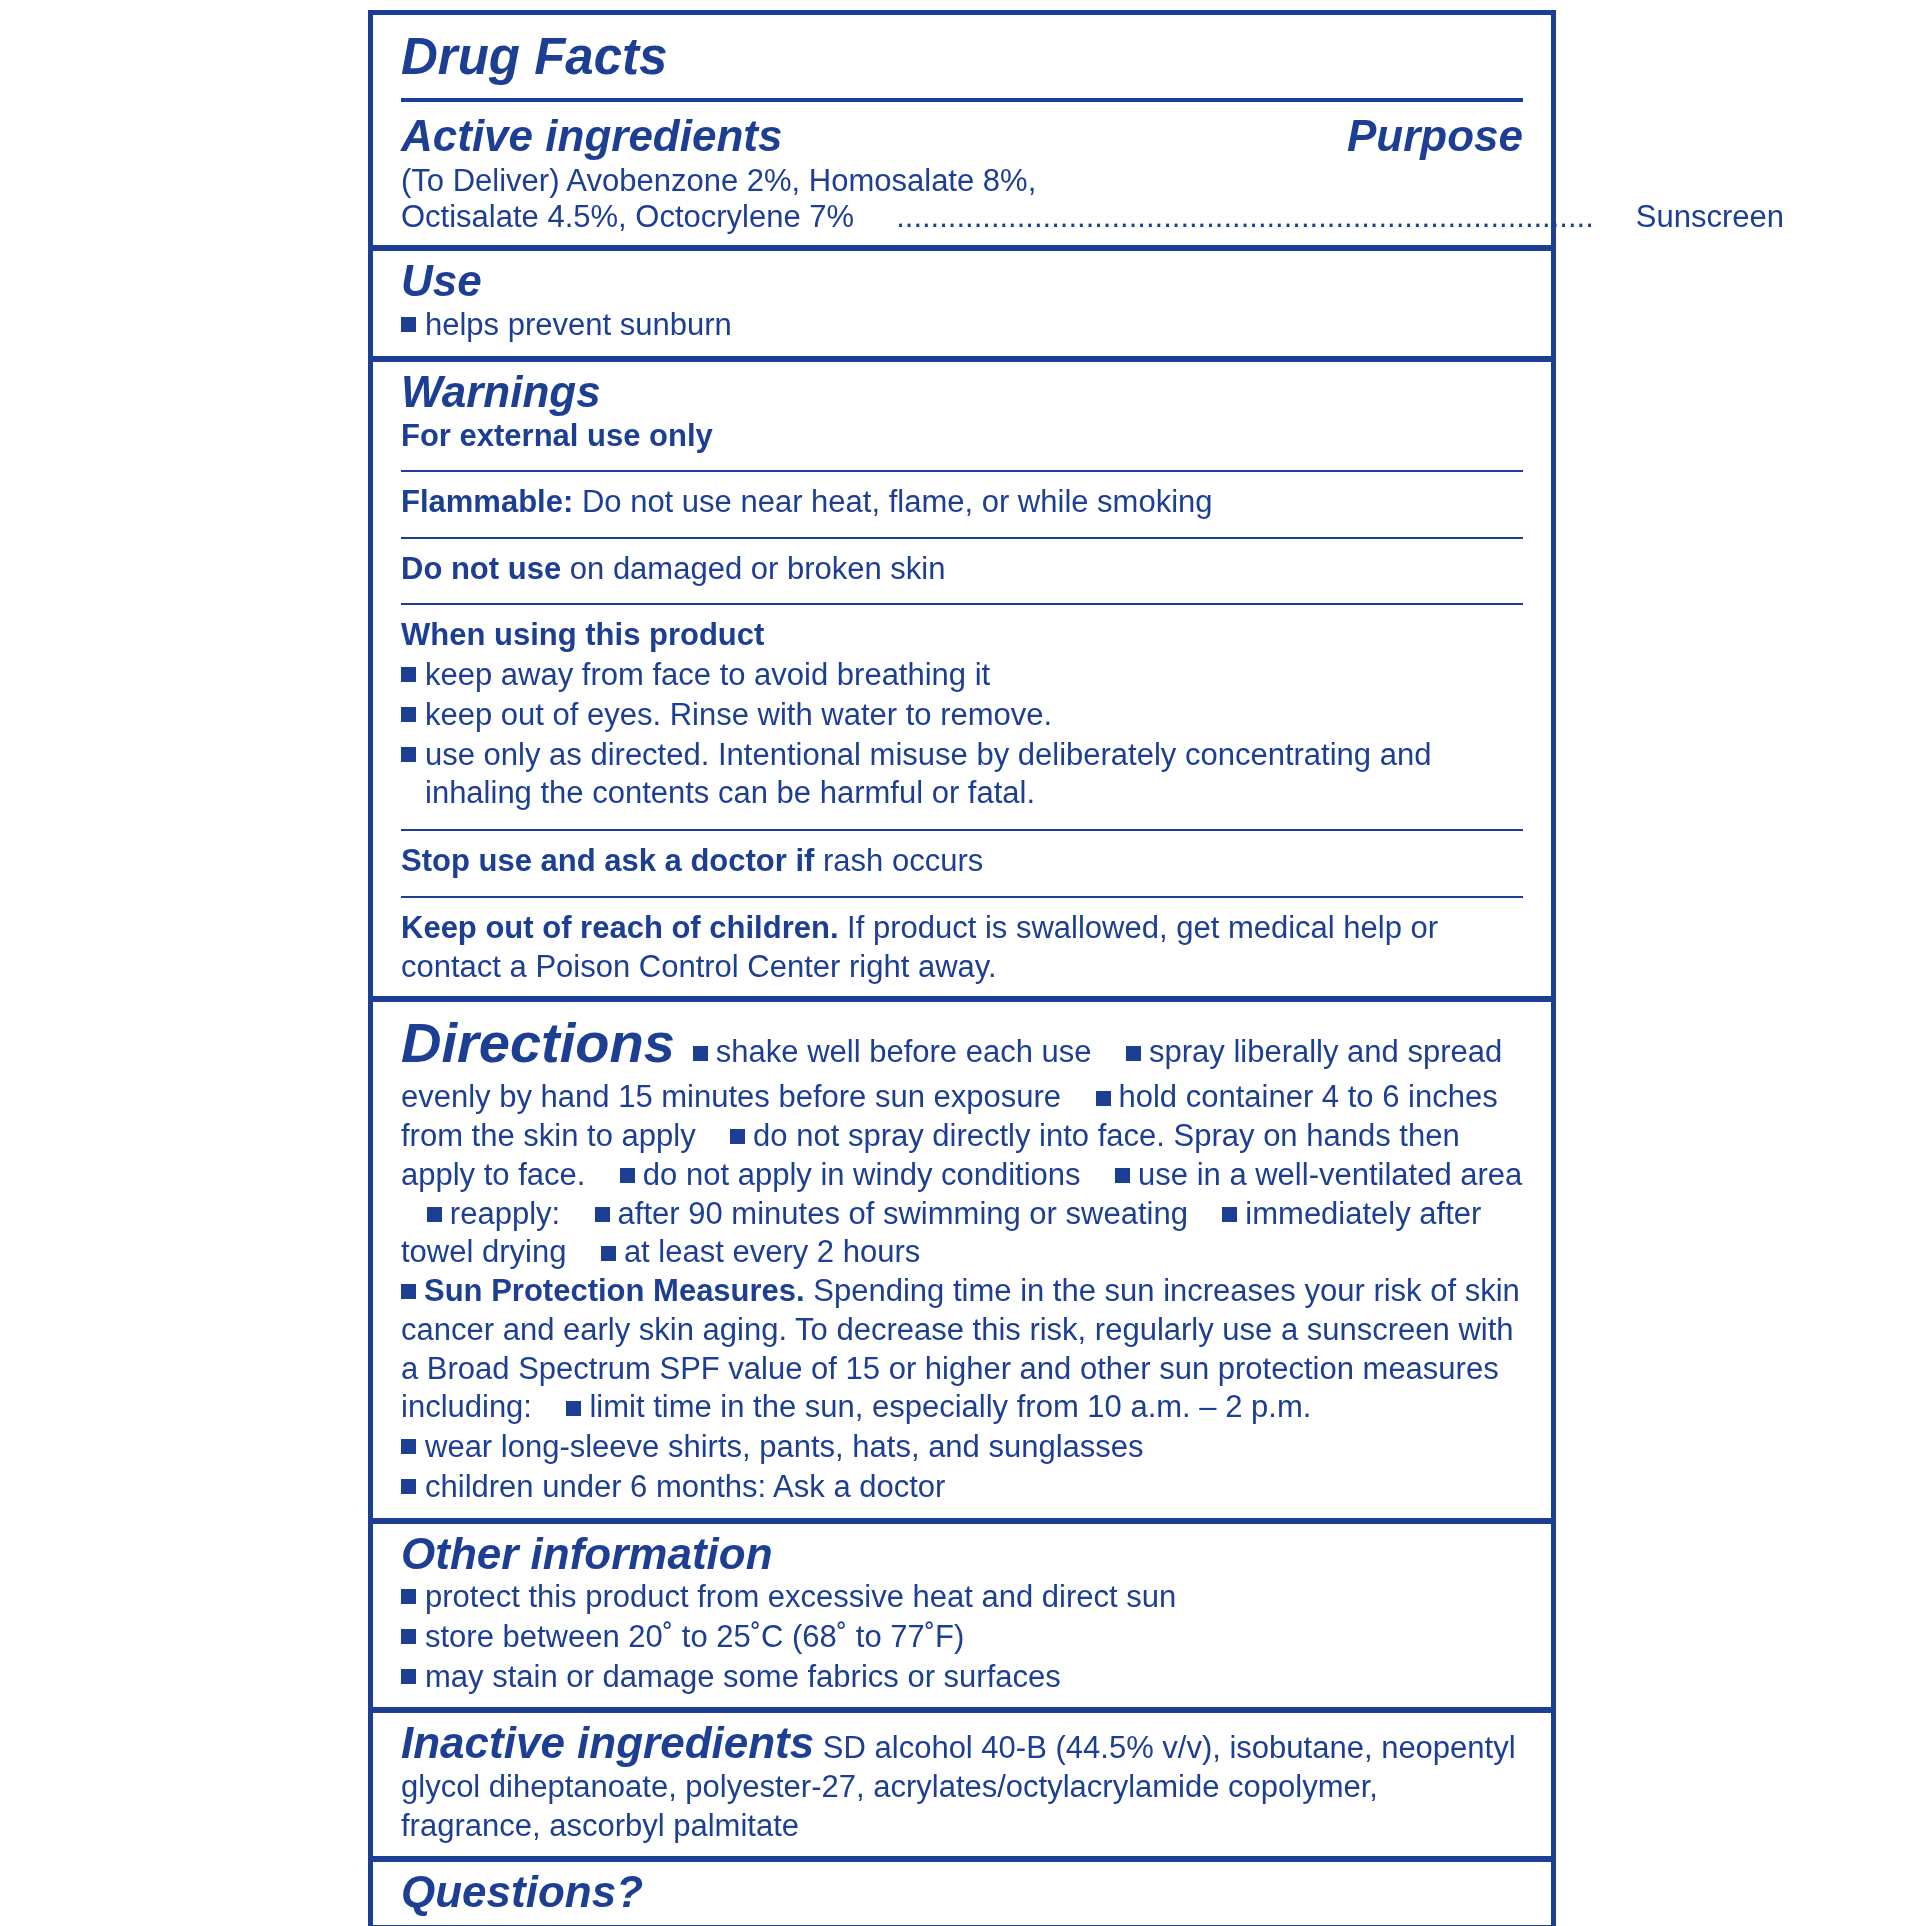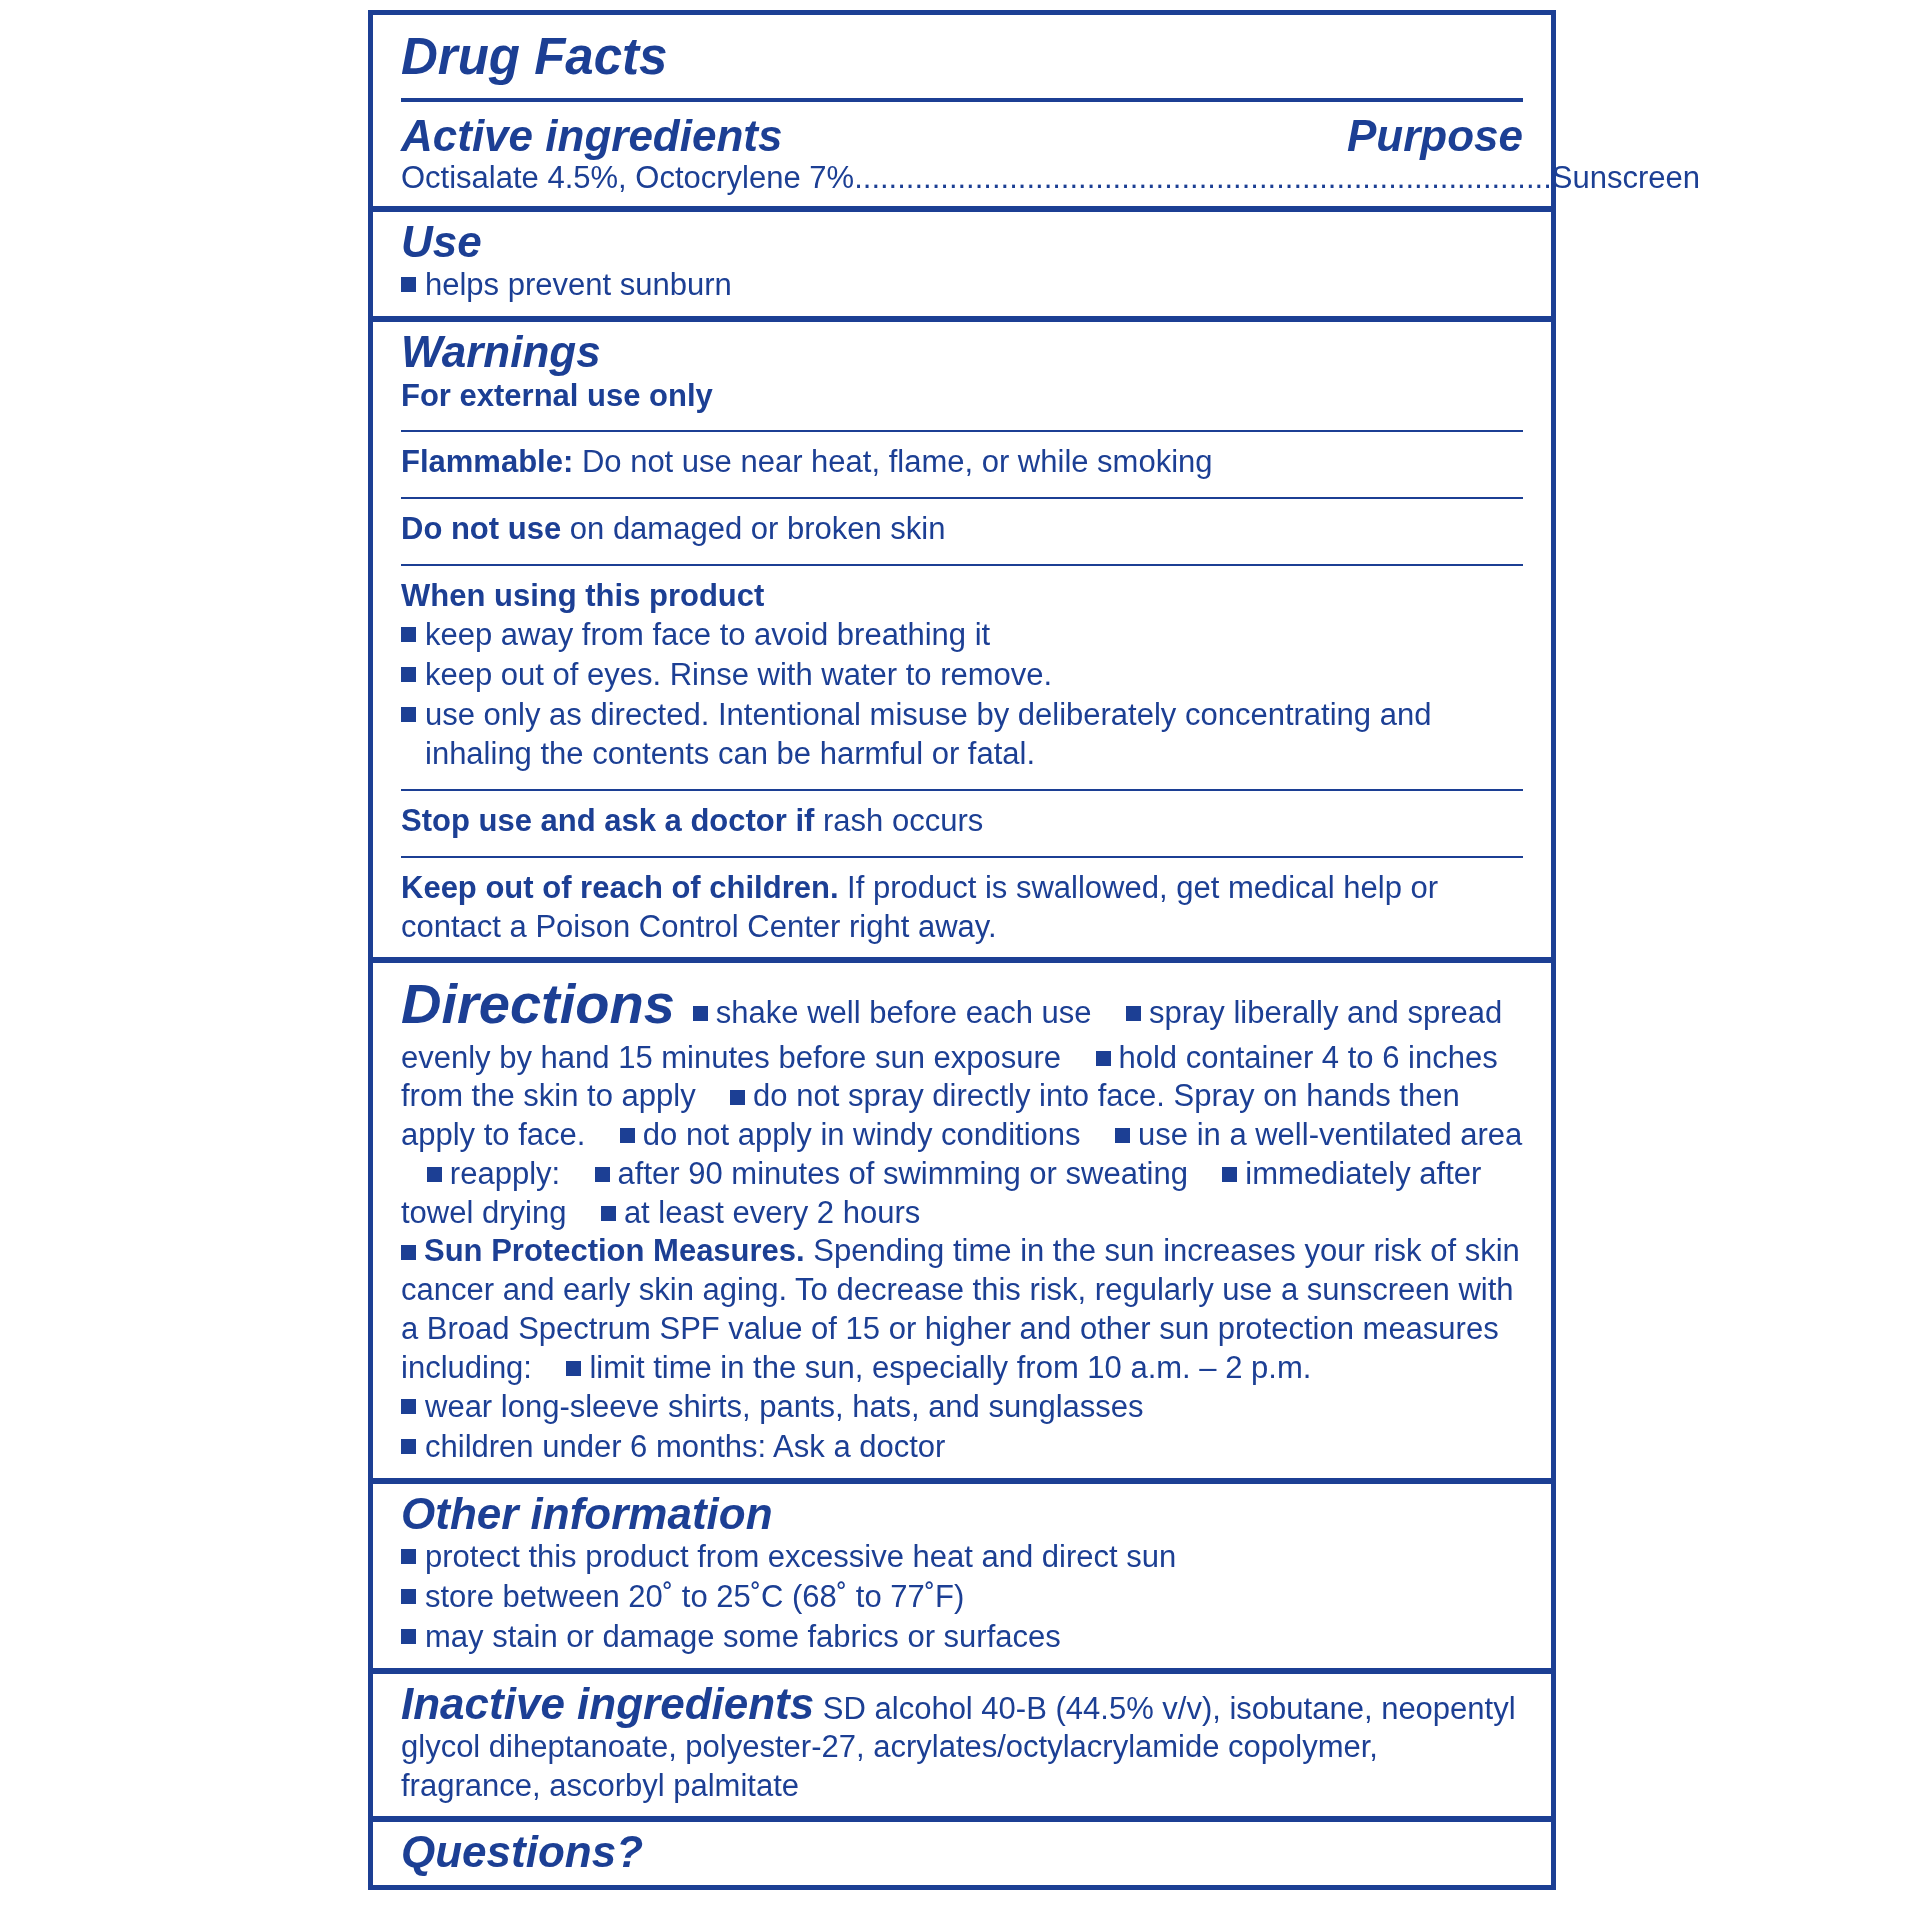--- a/index.html
+++ b/index.html
@@ -103,20 +103,21 @@
     line-height: 1.25;
     margin: 0;
   }
   .dots {
     letter-spacing: 0px;
   }
   .active-line2 {
     display: flex;
     justify-content: space-between;
     font-size: 31px;
+    gap: 42px;
   }
   .active-left {
     white-space: nowrap;
   }
   .directions-head {
     font-size: 56px;
     font-style: italic;
     font-weight: bold;
     display: inline;
     margin-right: 18px;
@@ -139,20 +140,21 @@
     </div>
     <div class="thinrule-wrap">
       <div class="titlerule"></div>
     </div>
 
     <div class="sec">
       <div class="row-between">
         <div class="hdr-italic">Active ingredients</div>
         <div class="hdr-italic">Purpose</div>
       </div>
+      <div class="body">(To Deliver) Avobenzone 2%, Homosalate 8%,</div>
       <div class="active-line2">
         <span class="active-left">Octisalate 4.5%, Octocrylene 7%</span>
         <span class="dots"> ................................................................................. </span>
         <span>Sunscreen</span>
       </div>
     </div>
 
     <div class="thickrule"></div>
 
     <div class="sec">

